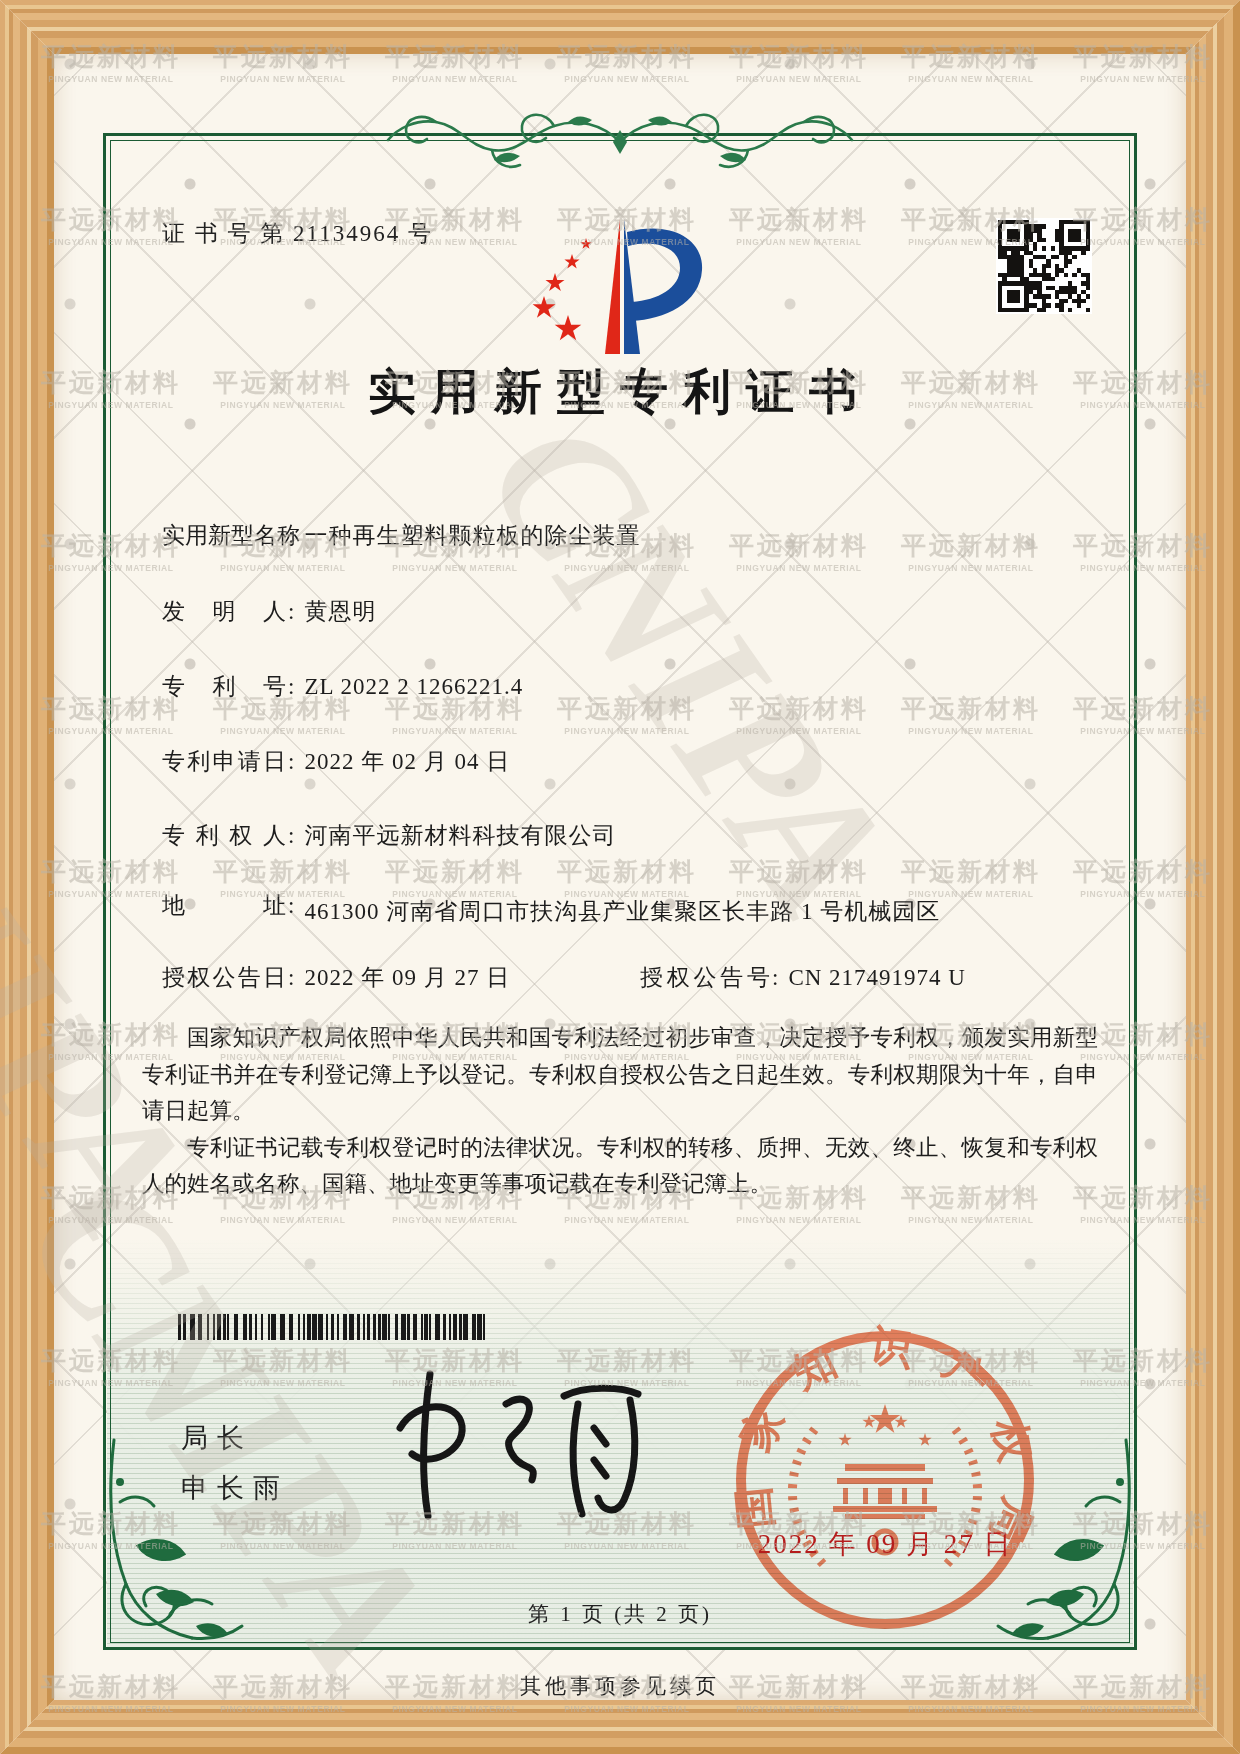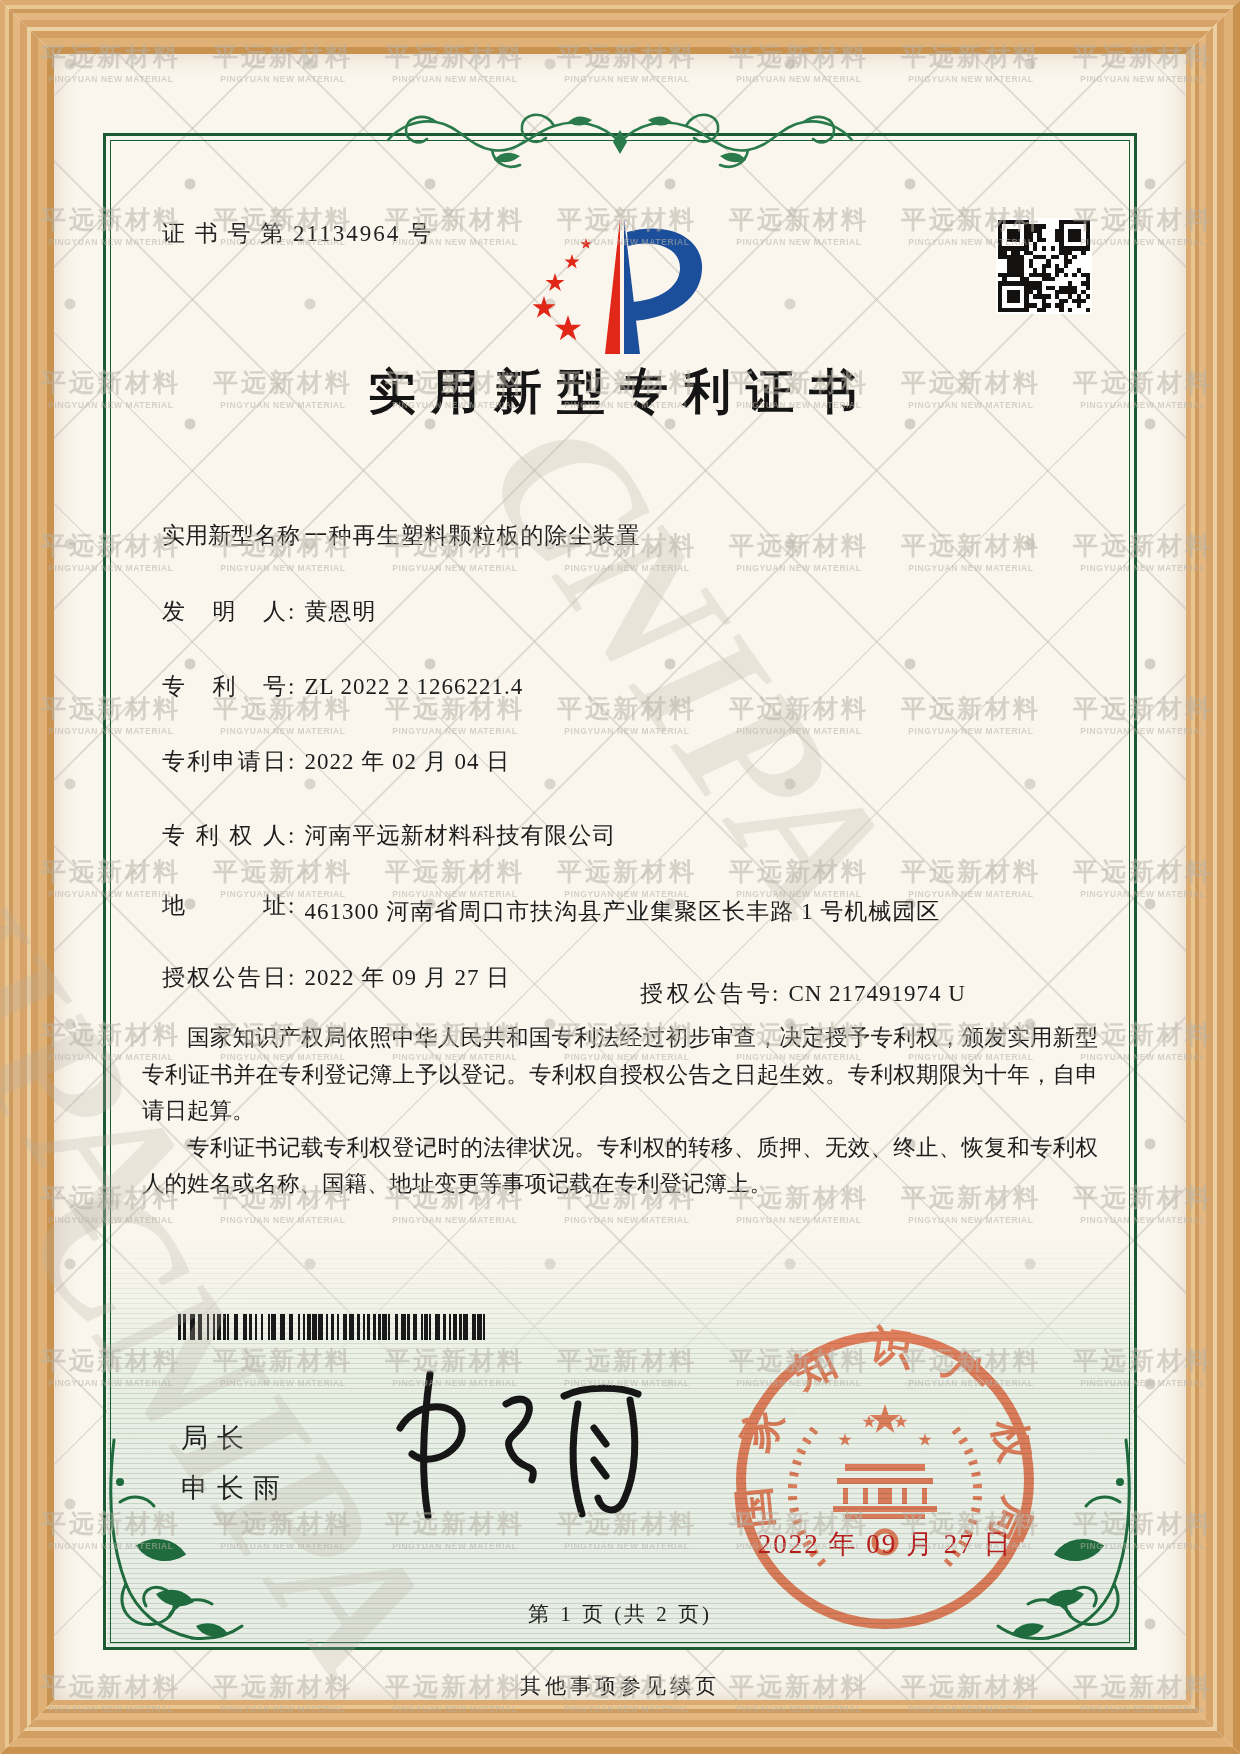--- a/index.html
+++ b/index.html
@@ -58,21 +58,21 @@
   .qr .d{background:#141210;}
   .title{position:absolute;left:103px;top:360px;width:1034px;z-index:6;text-align:center;
          font-size:48px;font-weight:700;letter-spacing:15px;color:#151515;}
 
   
   .field-row{position:absolute;left:162px;z-index:6;font-size:23px;color:#1d1d1d;white-space:nowrap;}
   .flabel{display:inline-block;width:124px;text-align:justify;text-align-last:justify;}
   .fcolon{display:inline-block;margin:0 10px 0 2px;}
   .fvalue{letter-spacing:1px;}
   .fvalue-wrap{display:inline-block;vertical-align:top;width:700px;white-space:normal;line-height:44px;}
-  .grant-group2{position:absolute;left:478px;top:0;margin-top:16px;}
+  .grant-group2{position:absolute;left:478px;top:0;}
 
   
   .paras{position:absolute;left:142px;top:1020px;width:956px;z-index:6;}
   .paras p{margin:0;font-size:22.5px;line-height:36.5px;text-indent:2em;text-align:justify;color:#1d1d1d;}
 
   
   .barcode{position:absolute;left:178px;top:1314px;width:312px;height:26px;z-index:6;display:flex;align-items:stretch;}
   .barcode div{background:#191919;height:100%;}
   .director-title{position:absolute;left:181px;top:1420px;z-index:6;
       font-family:"Liberation Sans","DejaVu Sans",sans-serif;font-size:27px;letter-spacing:9px;color:#222;}

